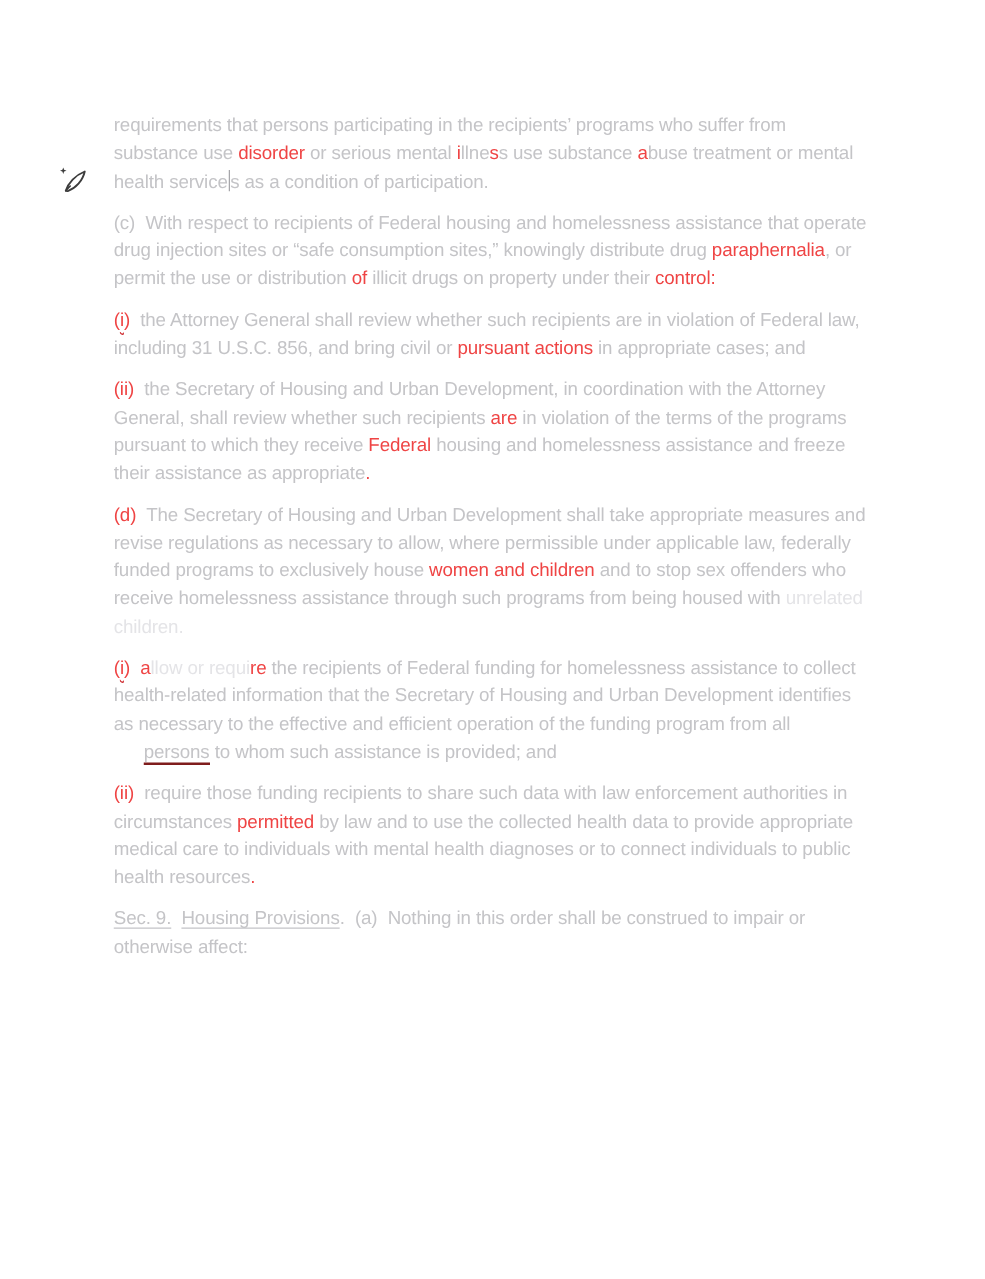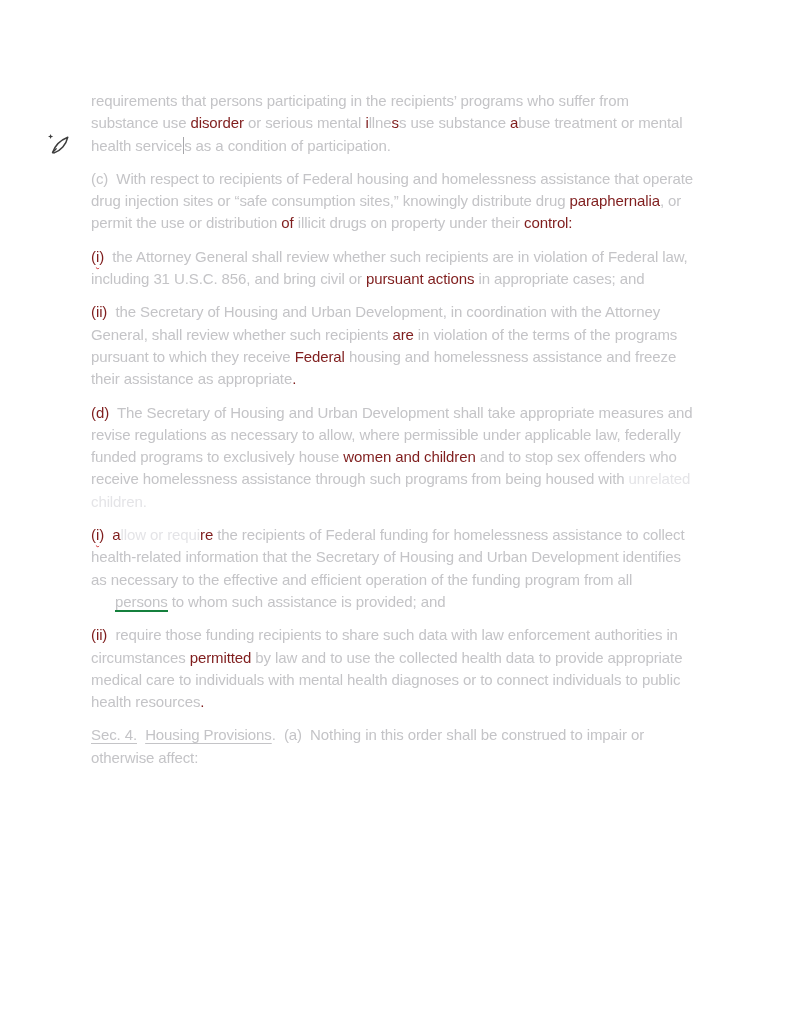--- a/index.html
+++ b/index.html
@@ -28,30 +28,30 @@
   }
   .para {
     margin: 0 0 11px 0;
     font-size: 15px;
     line-height: 22.3px;
     letter-spacing: -0.1px;
     white-space: pre-wrap;
     color: #c4c4c7;
   }
   .r-ghost { color: #c4c4c7; }
-  .r-typed { color: #7f1d1d; }
+  .r-typed { color: #ef4444; }
   .r-faint { color: #e4e4e7; }
   .r-u {
     text-decoration: underline;
     text-decoration-color: #c4c4c7;
     text-underline-offset: 3px;
     text-decoration-thickness: 1px;
   }
   .r-link {
-    border-bottom: 2px solid #15803d;
+    border-bottom: 2px solid #7f1d1d;
     padding-bottom: 0px;
     margin-left: 24px;
   }
   .squiggle {
     text-decoration: underline wavy #d13438;
     text-decoration-thickness: 1px;
     text-underline-offset: 3px;
   }
   .caret {
     display: inline-block;
@@ -75,14 +75,14 @@
 </button>
 
 <div class="doc-body">
     <p class="para"><span class="r-ghost">requirements that persons participating in the recipients’ programs who suffer from substance use </span><span class="r-typed">disorder</span><span class="r-ghost"> or serious mental </span><span class="r-typed">i</span><span class="r-ghost">llne</span><span class="r-typed">s</span><span class="r-ghost">s use substance </span><span class="r-typed">a</span><span class="r-ghost">buse treatment or mental health service</span><span class="caret"></span><span class="r-ghost">s as a condition of participation.</span></p>
     <p class="para"><span class="r-ghost">(c)  With respect to recipients of Federal housing and homelessness assistance that operate drug injection sites or “safe consumption sites,” knowingly distribute drug </span><span class="r-typed">paraphernalia</span><span class="r-ghost">, or permit the use or distribution </span><span class="r-typed">of</span><span class="r-ghost"> illicit drugs on property under their </span><span class="r-typed">control:</span></p>
     <p class="para"><span class="r-typed">(</span><span class="r-typed squiggle">i</span><span class="r-typed">)</span><span class="r-ghost">  the Attorney General shall review whether such recipients are in violation of Federal law, including 31 U.S.C. 856, and bring civil or </span><span class="r-typed">pursuant actions</span><span class="r-ghost"> in appropriate cases; and</span></p>
     <p class="para"><span class="r-typed">(ii)</span><span class="r-ghost">  the Secretary of Housing and Urban Development, in coordination with the Attorney General, shall review whether such recipients </span><span class="r-typed">are</span><span class="r-ghost"> in violation of the terms of the programs pursuant to which they receive </span><span class="r-typed">Federal</span><span class="r-ghost"> housing and homelessness assistance and freeze their assistance as appropriate</span><span class="r-typed">.</span></p>
     <p class="para"><span class="r-typed">(d)</span><span class="r-ghost">  The Secretary of Housing and Urban Development shall take appropriate measures and revise regulations as necessary to allow, where permissible under applicable law, federally funded programs to exclusively house </span><span class="r-typed">women and children</span><span class="r-ghost"> and to stop sex offenders who receive homelessness assistance through such programs from being housed with </span><span class="r-faint">unrelated children.</span></p>
     <p class="para"><span class="r-typed">(</span><span class="r-typed squiggle">i</span><span class="r-typed">)</span><span class="r-typed">  a</span><span class="r-faint">llow or requi</span><span class="r-typed">re</span><span class="r-ghost"> the recipients of Federal funding for homelessness assistance to collect health-related information that the Secretary of Housing and Urban Development identifies as necessary to the effective and efficient operation of the funding program from all </span><span class="r-ghost r-link">persons</span><span class="r-ghost"> to whom such assistance is provided; and</span></p>
     <p class="para"><span class="r-typed">(ii)</span><span class="r-ghost">  require those funding recipients to share such data with law enforcement authorities in circumstances </span><span class="r-typed">permitted</span><span class="r-ghost"> by law and to use the collected health data to provide appropriate medical care to individuals with mental health diagnoses or to connect individuals to public health resources</span><span class="r-typed">.</span></p>
-    <p class="para"><span class="r-ghost r-u">Sec. 4.</span><span class="r-ghost">  </span><span class="r-ghost r-u">Housing Provisions</span><span class="r-ghost">.  (a)  Nothing in this order shall be construed to impair or otherwise affect:</span></p>
+    <p class="para"><span class="r-ghost r-u">Sec. 9.</span><span class="r-ghost">  </span><span class="r-ghost r-u">Housing Provisions</span><span class="r-ghost">.  (a)  Nothing in this order shall be construed to impair or otherwise affect:</span></p>
   </div>
 
 </body></html>

